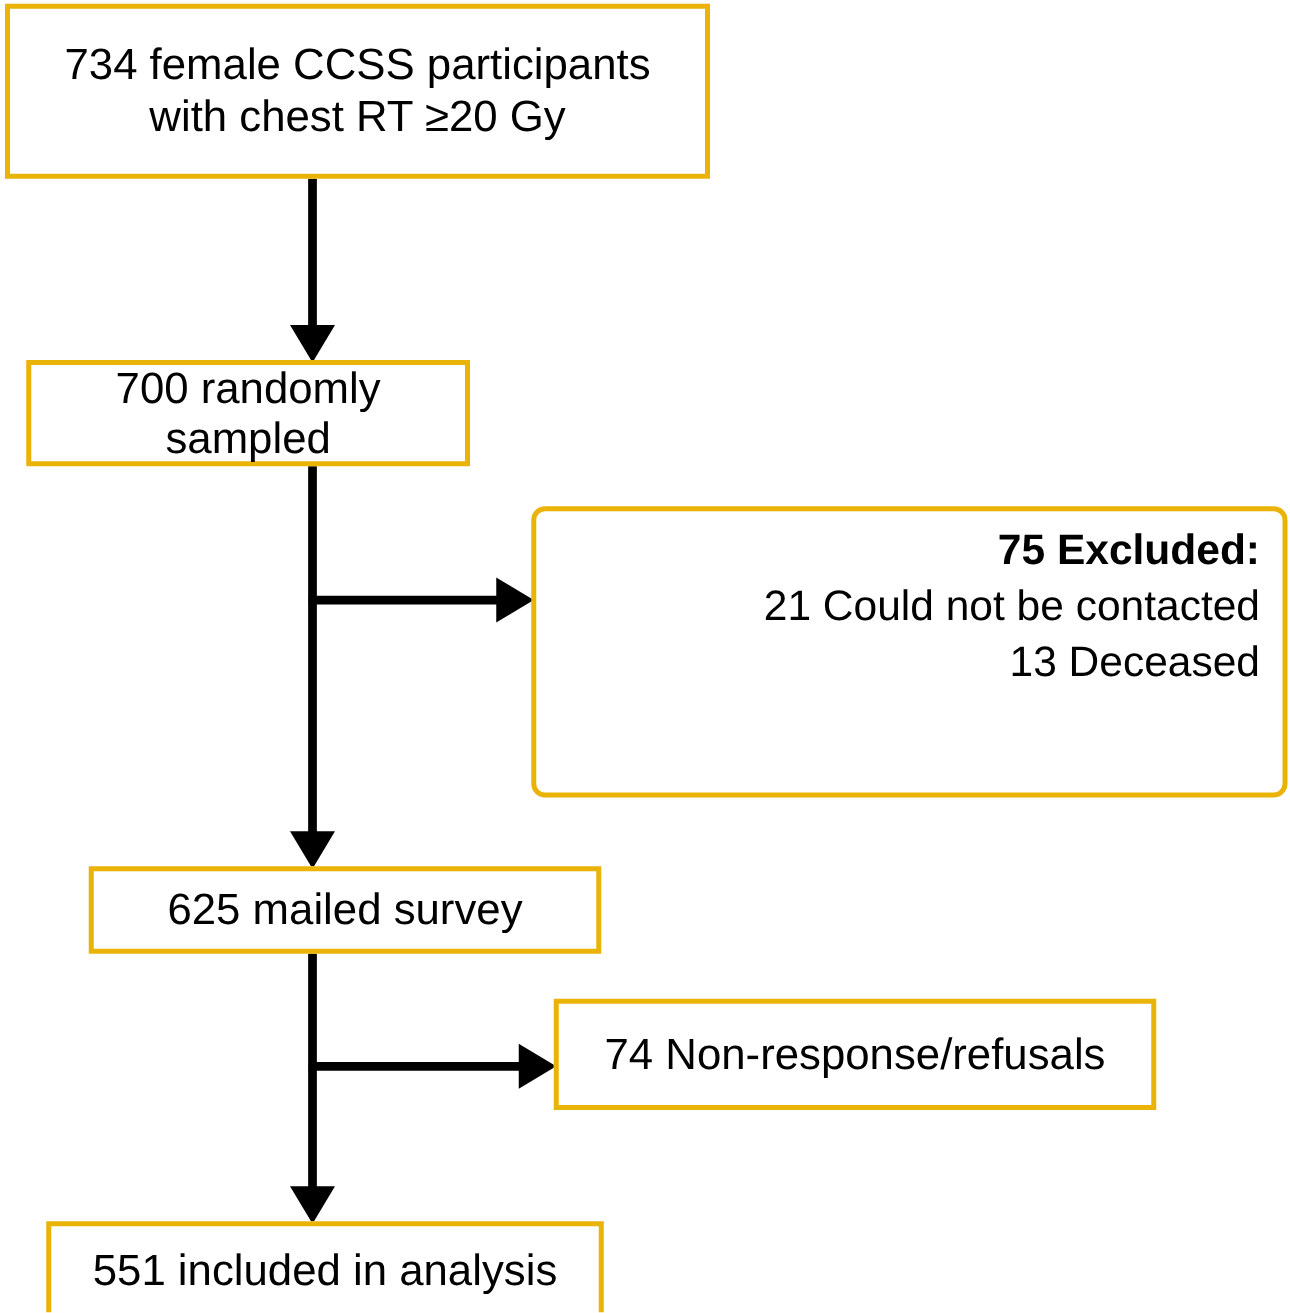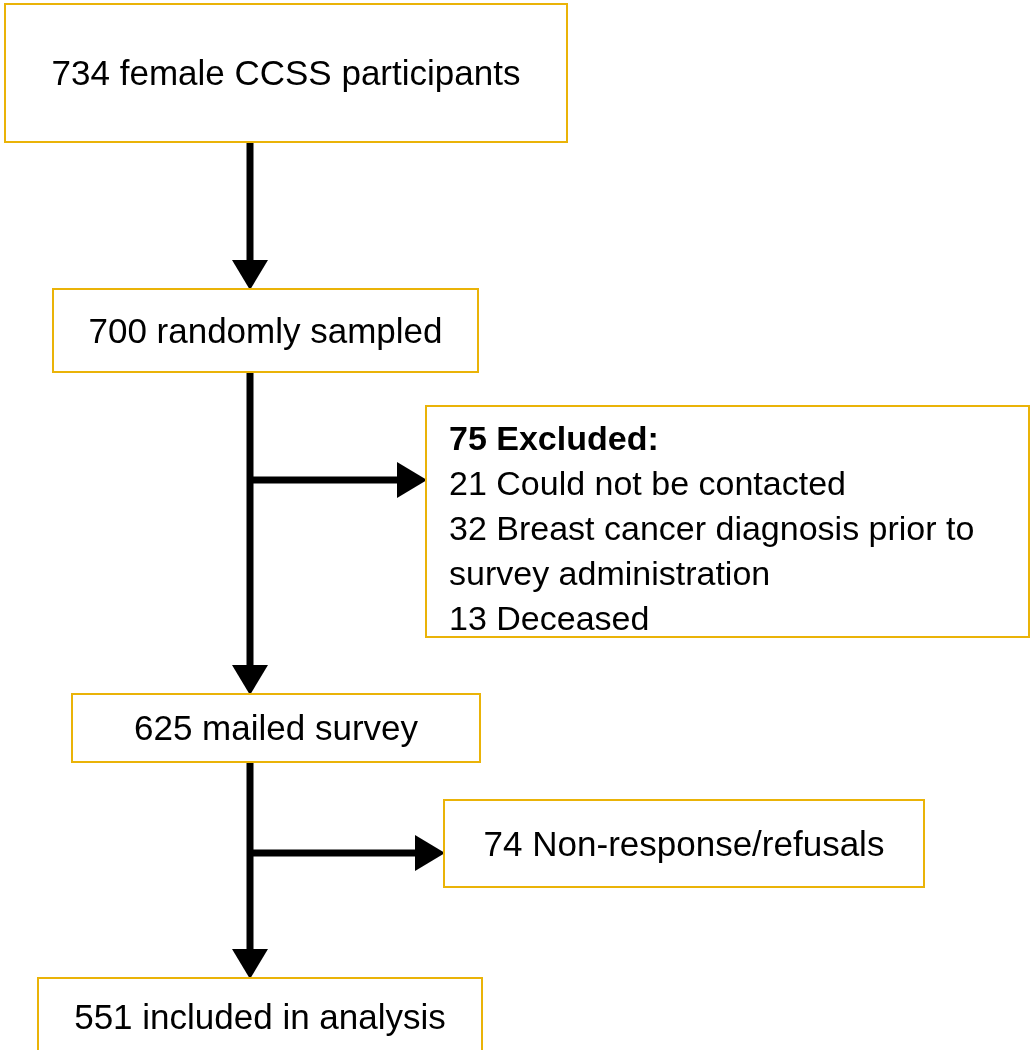--- a/index.html
+++ b/index.html
@@ -19,53 +19,54 @@
   .connectors {
     position: absolute;
     left: 0;
     top: 0;
     width: 1032px;
     height: 1050px;
   }
   .flow-box {
     position: absolute;
     box-sizing: border-box;
-    border: 2px solid #eab308;
+    border: 4px solid #eab308;
     background: #ffffff;
   }
   .centered {
     display: flex;
     align-items: center;
     justify-content: center;
     text-align: center;
   }
   .box-participants {
     left: 4px;
     top: 3px;
     width: 564px;
     height: 140px;
     font-size: 35px;
     line-height: 42px;
   }
   .box-sampled {
-    left: 52px;
+    left: 21px;
     top: 288px;
-    width: 427px;
+    width: 355px;
     height: 85px;
     font-size: 35px;
   }
   .box-excluded {
     left: 425px;
     top: 405px;
     width: 605px;
     height: 233px;
     font-size: 34px;
     line-height: 45px;
     padding: 9px 18px 8px 22px;
-    text-align: left;
+    text-align: right;
+    border-radius: 11px;
   }
   .box-excluded .heading {
     font-weight: bold;
   }
   .box-mailed {
     left: 53px;
     top: 693px;
     width: 410px;
     height: 70px;
     font-size: 35px;
@@ -116,31 +117,31 @@
 
     <g>
       <line x1="247" y1="853" x2="418" y2="853" stroke="#000000" stroke-width="7"></line>
       <polygon points="415,835 415,871 445,853" fill="#000000"></polygon>
     </g>
   </svg>
 
   <div class="flow-box box-participants centered">
     <div>
       <span>734 female CCSS participants</span><br>
+      <span>with chest RT ≥20 Gy</span>
     </div>
   </div>
 
   <div class="flow-box box-sampled centered">
     <span>700 randomly sampled</span>
   </div>
 
   <div class="flow-box box-excluded">
     <div class="heading">75 Excluded:</div>
     <div>21 Could not be contacted</div>
-    <div>32 Breast cancer diagnosis prior to survey administration</div>
     <div>13 Deceased</div>
   </div>
 
   <div class="flow-box box-mailed centered">
     <span>625 mailed survey</span>
   </div>
 
   <div class="flow-box box-nonresponse centered">
     <span>74 Non-response/refusals</span>
   </div>

